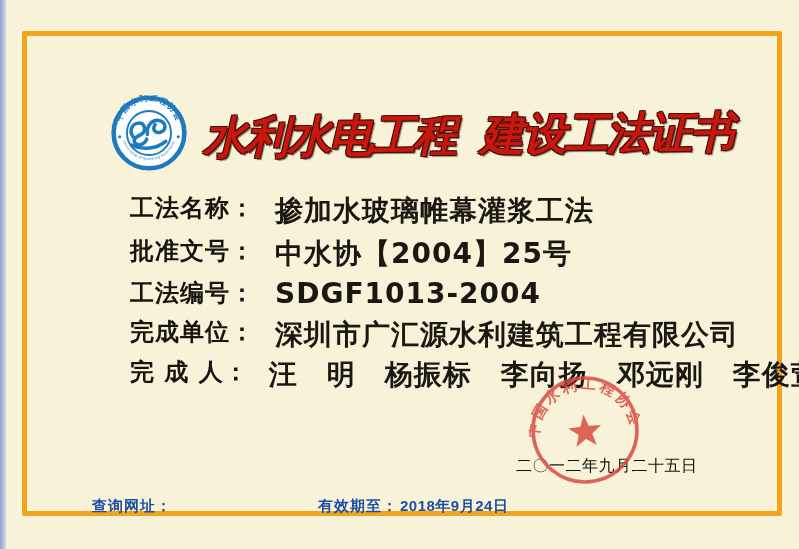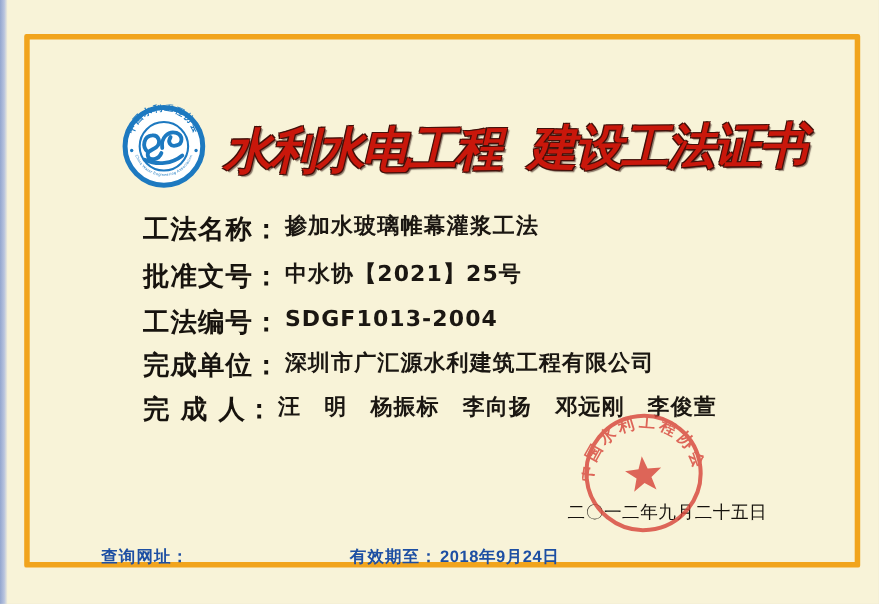--- a/index.html
+++ b/index.html
@@ -33,21 +33,21 @@
   
   .field-row{
     position:absolute;left:130px;z-index:3;display:flex;align-items:flex-start;white-space:nowrap;
   }
   .field-label{
     font-family:"DejaVu Serif","Liberation Serif",serif;
     font-weight:bold;font-size:24px;letter-spacing:1px;color:#17130e;
   }
   .field-value{
     font-family:"DejaVu Sans","Liberation Sans",sans-serif;
-    font-weight:bold;font-size:20px;letter-spacing:1px;color:#1b1712;margin-left:4px;
+    font-weight:bold;font-size:28px;letter-spacing:1px;color:#1b1712;margin-left:20px;
   }
   .row-1{top:192px}.row-2{top:235px}.row-3{top:277px}.row-4{top:316px}.row-5{top:356px}
   
   .issue-date{
     position:absolute;left:516px;top:456px;z-index:3;
     font-weight:normal;font-size:16px;letter-spacing:0.5px;color:#16120d;white-space:nowrap;
   }
   
   .stamp{
     position:absolute;left:529px;top:374px;width:112px;height:112px;z-index:4;
@@ -97,21 +97,21 @@
   </svg>
 
   <div class="title">水利水电工程 建设工法证书</div>
 
   <div class="field-row row-1">
     <span class="field-label">工法名称：</span>
     <span class="field-value">掺加水玻璃帷幕灌浆工法</span>
   </div>
   <div class="field-row row-2">
     <span class="field-label">批准文号：</span>
-    <span class="field-value">中水协【2021】25号</span>
+    <span class="field-value">中水协【2004】25号</span>
   </div>
   <div class="field-row row-3">
     <span class="field-label">工法编号：</span>
     <span class="field-value">SDGF1013-2004</span>
   </div>
   <div class="field-row row-4">
     <span class="field-label">完成单位：</span>
     <span class="field-value">深圳市广汇源水利建筑工程有限公司</span>
   </div>
   <div class="field-row row-5">

